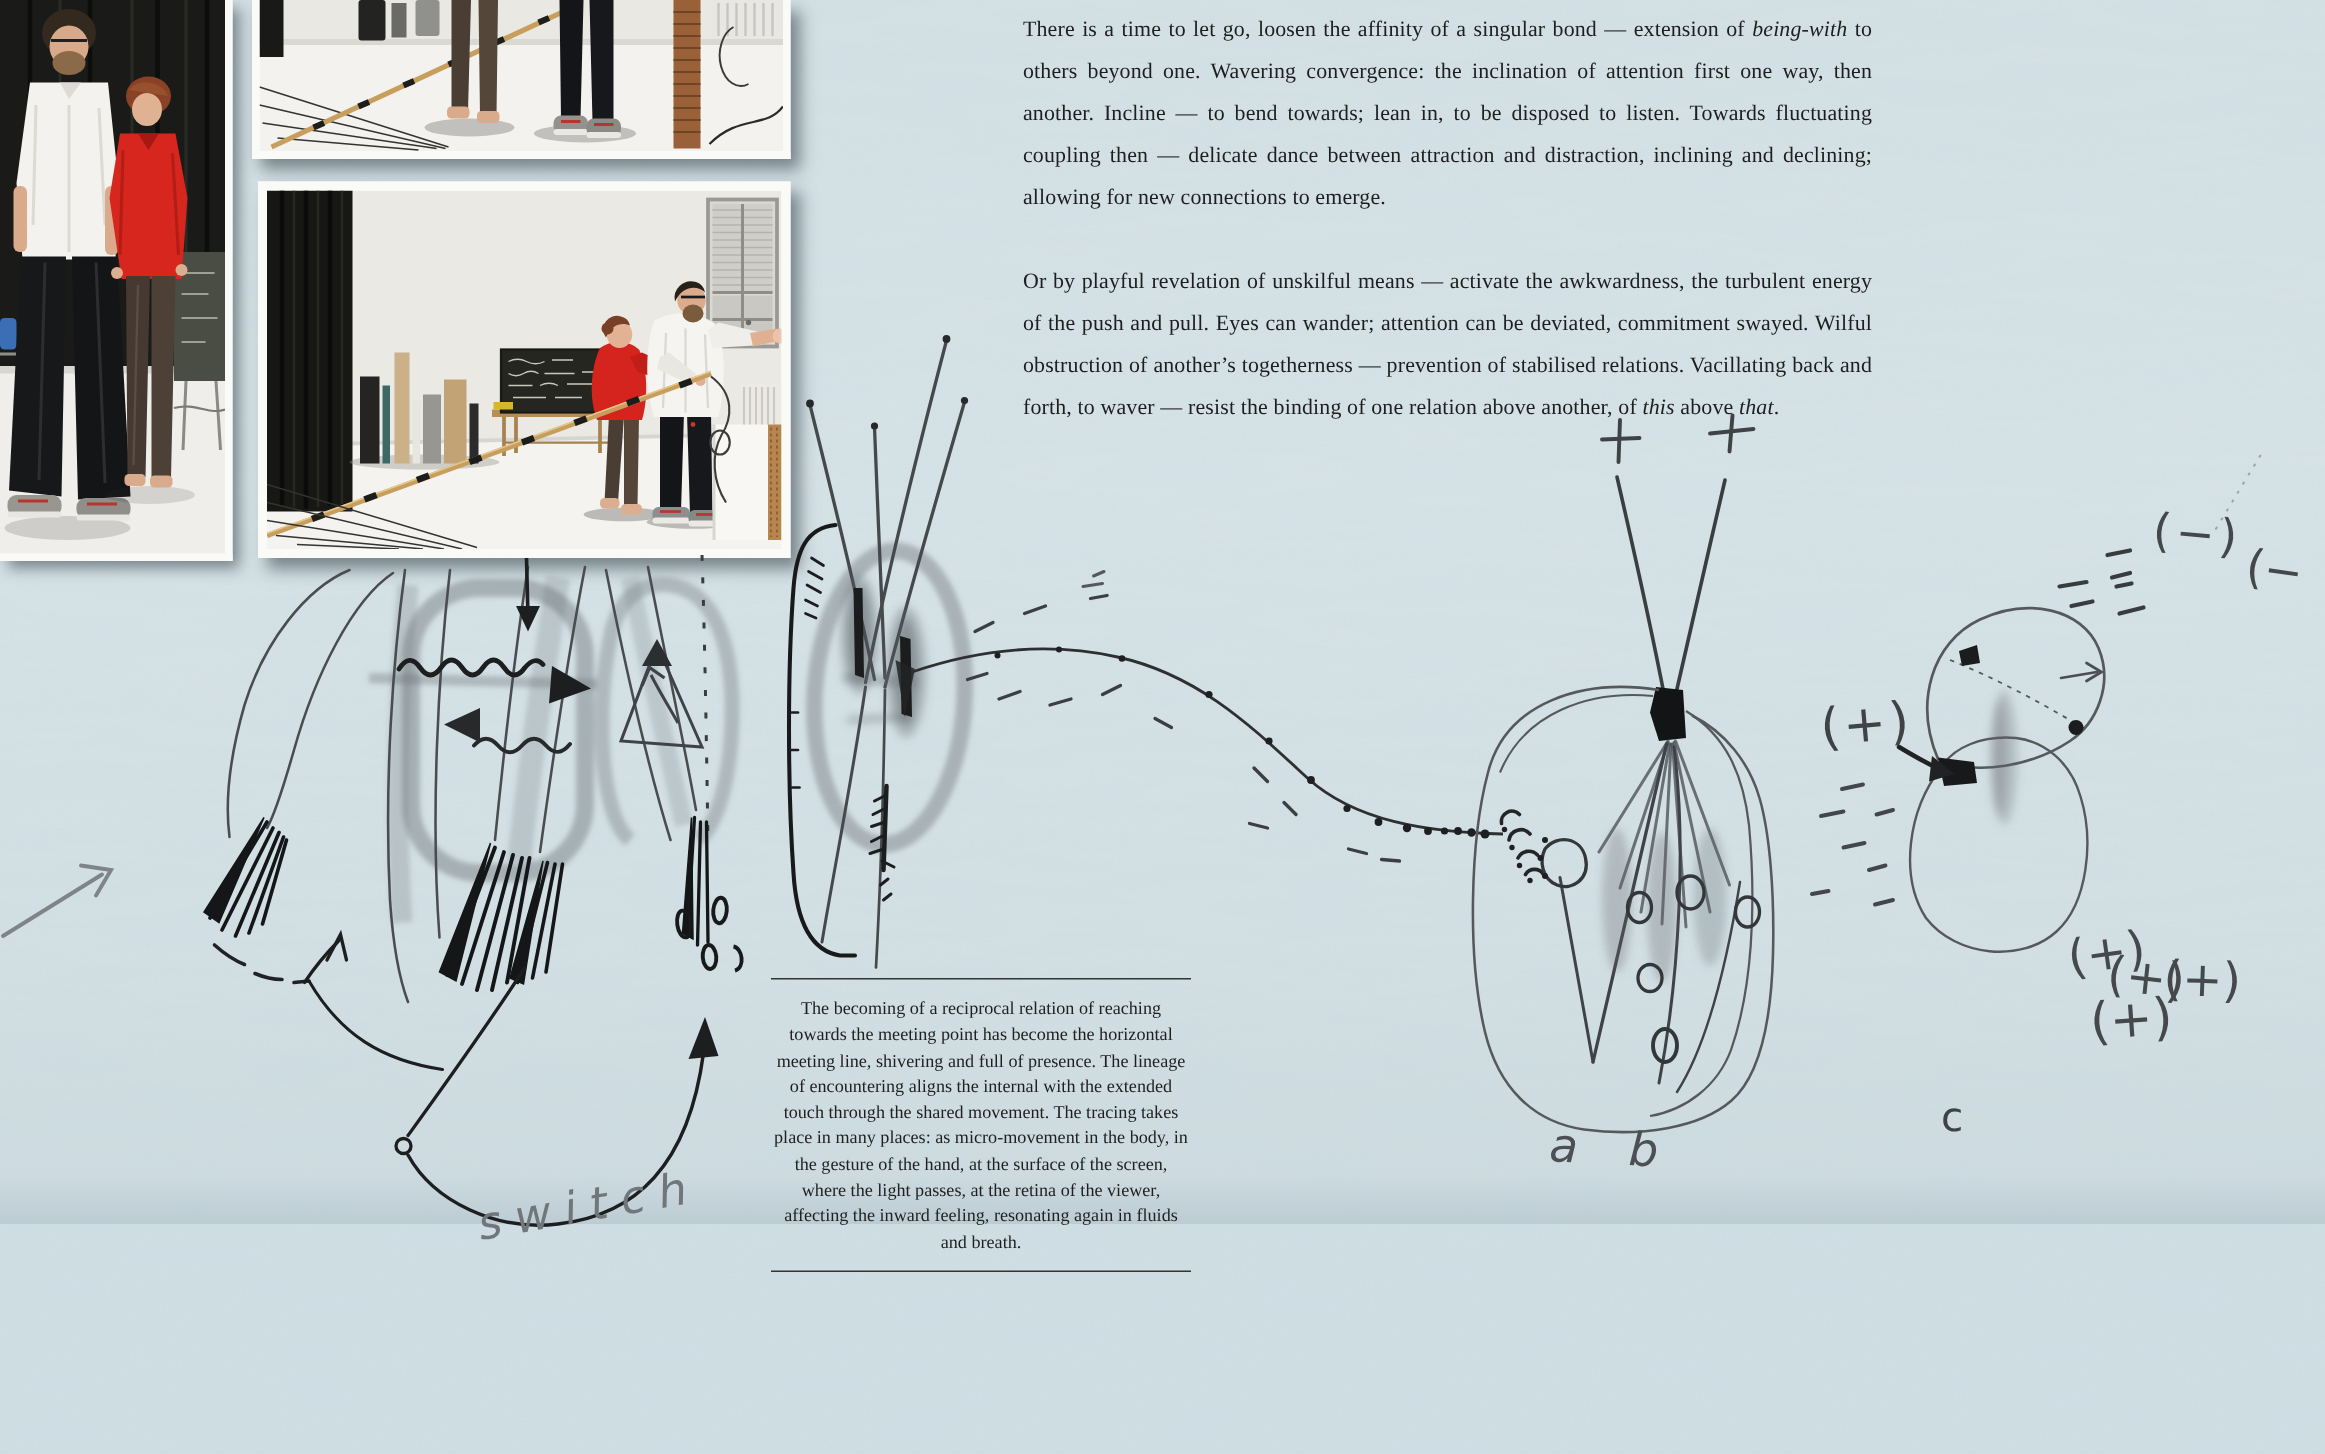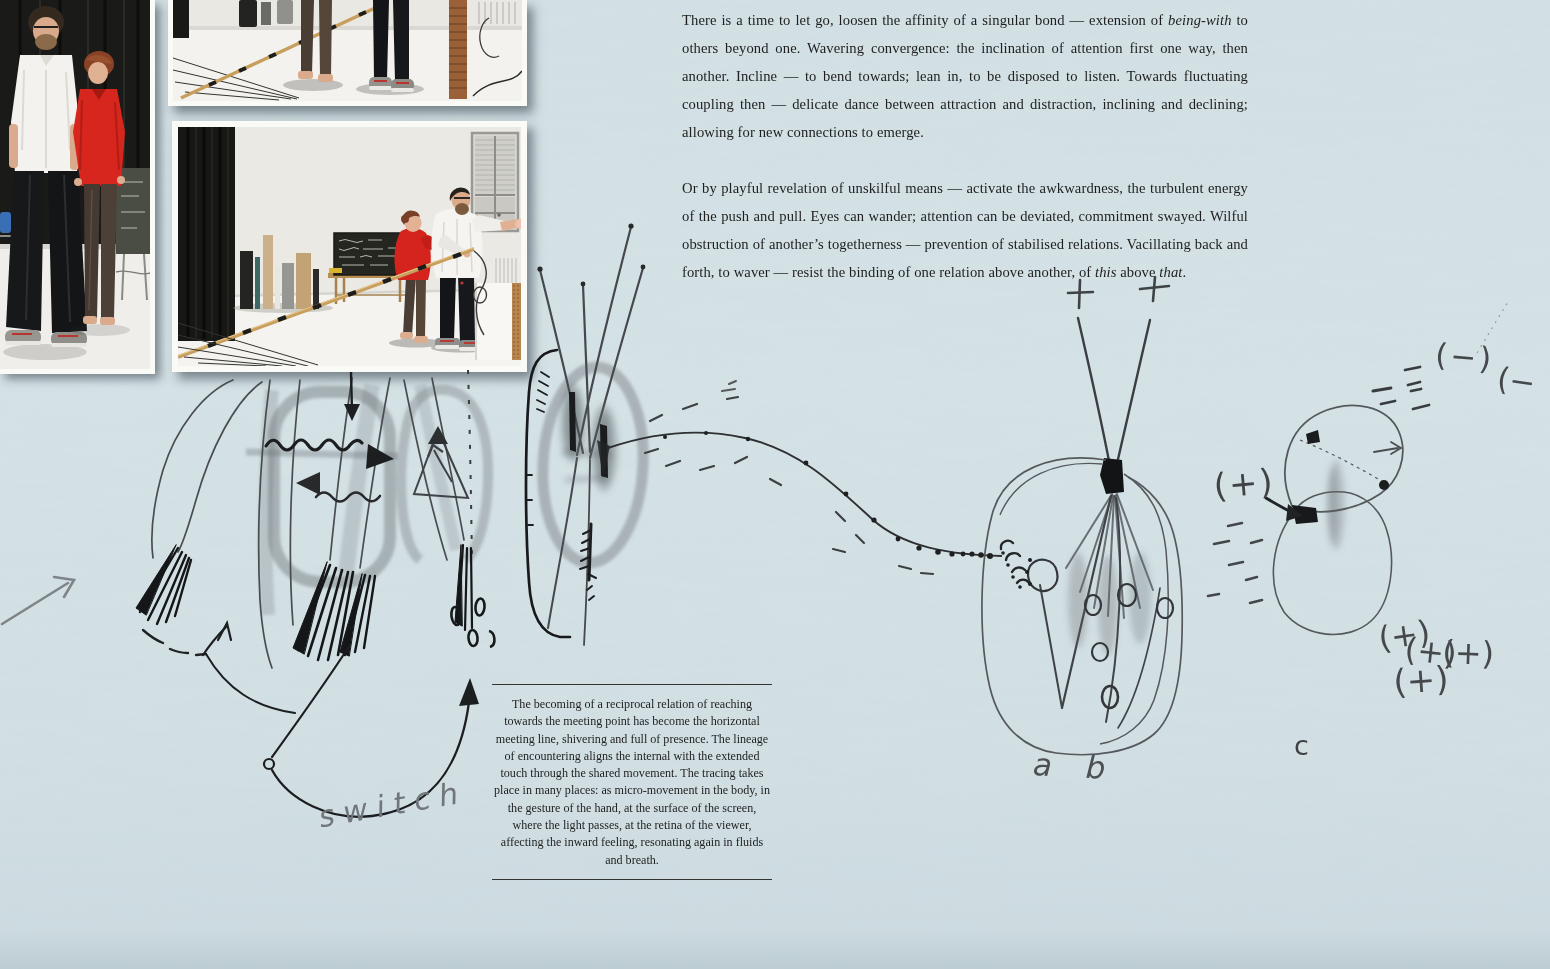--- a/index.html
+++ b/index.html
@@ -1,30 +1,30 @@
 <!DOCTYPE html>
 <html><head>
 <meta charset="utf-8">
 <style>
   html,body{margin:0;padding:0;}
   body{width:1550px;height:969px;overflow:hidden;background:#cfdfe5;}
-  .page{position:relative;width:1550px;height:969px;background:
+  .page{position:relative;width:1550px;height:816px;background:
     linear-gradient(180deg,#d3e1e6 0%,#d5e3e8 40%,#d2e0e5 78%,#cddce2 96%,#bccdd4 100%);
     font-family:"Liberation Serif","DejaVu Serif",serif;}
   .texture{position:absolute;inset:0;z-index:1;pointer-events:none;}
   .photo{position:absolute;background:#fff;box-shadow:6px 7px 10px rgba(30,42,52,.5);z-index:2;}
   .photo svg{display:block;}
   #photo1{left:0;top:0;border-right:5px solid #fafaf7;border-bottom:5px solid #fafaf7;box-shadow:5px 5px 9px rgba(30,42,52,.5);}
   #photo2{left:168px;top:0;border:5px solid #fafaf7;border-top:none;}
   #photo3{left:172px;top:121px;border:6px solid #fafaf7;}
   .bodycol{position:absolute;left:682px;width:566px;z-index:3;color:#1d1e1d;}
   .bodycol p{margin:0;font-size:14.6px;line-height:28px;text-align:justify;letter-spacing:.1px;}
   #para1{top:6px;}
   #para2{top:174px;}
-  .caption{position:absolute;left:492px;top:652px;width:280px;z-index:3;color:#1e1f1e;margin-top:32px;}
+  .caption{position:absolute;left:514px;top:652px;width:280px;z-index:3;color:#1e1f1e;}
   .caption .rule{border-top:1.6px solid #33332f;width:100%;}
   .caption p{margin:0;padding:11px 2px 10px 2px;font-size:12.1px;line-height:17.3px;text-align:center;}
   .sketch{position:absolute;inset:0;z-index:4;pointer-events:none;}
   .hand{position:absolute;z-index:5;font-family:"DejaVu Sans",sans-serif;font-weight:400;
         transform-origin:left top;white-space:nowrap;pointer-events:none;}
 </style>
 </head>
 <body>
 
 <div class="page">

